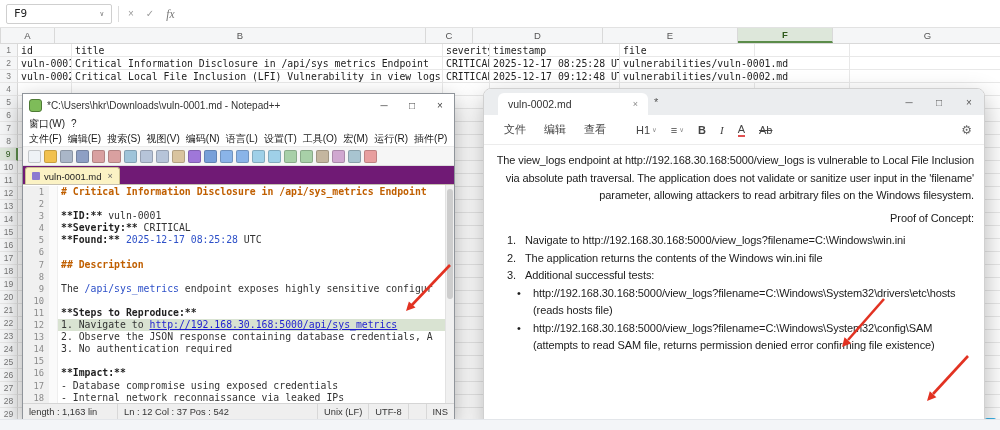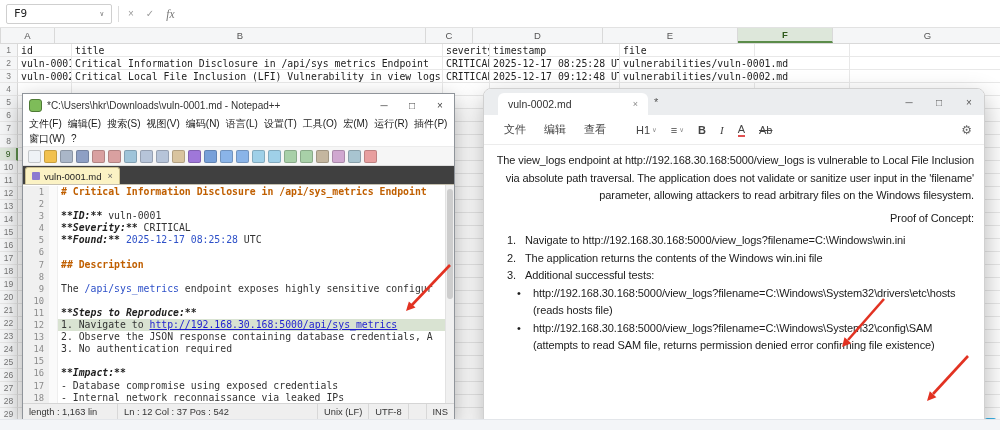--- a/index.html
+++ b/index.html
@@ -29,32 +29,32 @@
   .npp{position:absolute;left:22px;top:93px;width:433px;height:328px;background:#f5f5f5;border:1px solid #8f949a;box-shadow:0 8px 22px rgba(0,0,0,.35);display:flex;flex-direction:column;z-index:20;}
   .npp-title{height:22px;background:#fff;display:flex;align-items:center;padding-left:6px;gap:5px;flex:0 0 22px;}
   .npp-logo{width:13px;height:13px;border-radius:3px;background:#7ebc59;border:1px solid #4e7a35;flex:0 0 13px;}
   .npp-title-text{font-size:10px;color:#333;flex:1;white-space:nowrap;overflow:hidden;}
   .win-btns{display:flex;height:100%;}
   .win-btn{width:28px;display:flex;align-items:center;justify-content:center;font-size:10px;color:#444;}
   .npp-menu{background:#fff;padding:0 3px;display:flex;font-size:10px;color:#1a1a1a;height:15px;align-items:center;white-space:nowrap;overflow:hidden;flex:0 0 15px;}
   .npp-menu span{padding:0 3px;}
   .npp-toolbar{background:#f6f6f6;display:flex;align-items:center;gap:3px;padding:0 5px;border-top:1px solid #ececec;border-bottom:1px solid #dedede;height:20px;flex:0 0 20px;}
   .tb-ic{width:13px;height:13px;border-radius:2px;border:1px solid rgba(0,0,0,.18);}
-  .npp-tabbar{background:#404040;display:flex;align-items:flex-end;height:19px;padding-left:2px;border-bottom:1px solid #c6c1b0;flex:0 0 19px;}
+  .npp-tabbar{background:#701a75;display:flex;align-items:flex-end;height:19px;padding-left:2px;border-bottom:1px solid #c6c1b0;flex:0 0 19px;}
   .npp-tab{background:#fbf2c4;border:1px solid #c9bd8d;border-bottom:none;height:17px;display:flex;align-items:center;gap:4px;padding:0 6px;font-size:9.5px;color:#222;border-radius:3px 3px 0 0;}
   .tab-disk{width:8px;height:8px;background:#8d7bd0;border-radius:1px;}
   .tab-x{font-size:9px;color:#666;padding-left:2px;}
   .npp-editor{flex:1;background:#fff;overflow:hidden;font-family:"DejaVu Sans Mono",monospace;position:relative;padding-top:1px;}
   .npp-line{display:flex;height:12.1px;line-height:12.1px;font-size:9.8px;}
   .ln-num{width:26px;flex:0 0 26px;background:#f0f0f0;color:#8a8a8a;text-align:right;padding-right:5px;font-size:8.8px;}
   .ln-fold{width:9px;flex:0 0 9px;background:#fafafa;border-right:1px solid #eee;}
   .ln-text{flex:1;padding-left:3px;white-space:pre;color:#333;overflow:hidden;}
   .npp-line.cur .ln-text{background:#d9e3d2;}
   .sg-h{color:#c05f00;font-weight:bold;}
-  .sg-b{color:#1f1f1f;font-weight:bold;font-style:italic;}
+  .sg-b{color:#1f1f1f;font-weight:bold;}
   .sg-num{color:#2d50c8;}
   .sg-code{color:#2d50c8;}
   .sg-url{color:#1f1fd0;text-decoration:underline;}
   .sg-p{color:#333;}
   .npp-scroll{position:absolute;right:0;top:0;bottom:0;width:9px;background:#f0f0f0;border-left:1px solid #e2e2e2;}
   .npp-thumb{position:absolute;left:1px;right:1px;top:4px;height:110px;background:#cdcdcd;border-radius:3px;}
   .npp-status{height:17px;flex:0 0 17px;background:#efefef;border-top:1px solid #d5d5d5;display:flex;align-items:stretch;font-size:9.3px;color:#333;}
   .st-sec{display:flex;align-items:center;padding:0 6px;border-right:1px solid #d8d8d8;white-space:nowrap;overflow:hidden;}
   .st-doc{width:95px;flex:0 0 95px;}
   .st-cur{width:200px;flex:0 0 200px;text-align:center;}
@@ -420,36 +420,36 @@
 <div class="npp">
   <div class="npp-title">
     <div class="npp-logo"></div>
     <div class="npp-title-text">*C:\Users\hkr\Downloads\vuln-0001.md - Notepad++</div>
     <div class="win-btns">
       <div class="win-btn">─</div>
       <div class="win-btn">□</div>
       <div class="win-btn">×</div>
     </div>
   </div>
+  <div class="npp-menu" id="npp-menu2">
+      <span>窗口(W)</span>
+      <span>?</span>
+    </div>
   <div class="npp-menu" id="npp-menu1">
       <span>文件(F)</span>
       <span>编辑(E)</span>
       <span>搜索(S)</span>
       <span>视图(V)</span>
       <span>编码(N)</span>
       <span>语言(L)</span>
       <span>设置(T)</span>
       <span>工具(O)</span>
       <span>宏(M)</span>
       <span>运行(R)</span>
       <span>插件(P)</span>
-    </div>
-  <div class="npp-menu" id="npp-menu2">
-      <span>窗口(W)</span>
-      <span>?</span>
     </div>
   <div class="npp-toolbar" id="npp-toolbar">
       <span class="tb-ic" style="background: rgb(238, 242, 246);"></span>
       <span class="tb-ic" style="background: rgb(242, 193, 78);"></span>
       <span class="tb-ic" style="background: rgb(170, 182, 200);"></span>
       <span class="tb-ic" style="background: rgb(142, 159, 196);"></span>
       <span class="tb-ic" style="background: rgb(217, 160, 160);"></span>
       <span class="tb-ic" style="background: rgb(217, 160, 160);"></span>
       <span class="tb-ic" style="background: rgb(159, 196, 217);"></span>
       <span class="tb-ic" style="background: rgb(182, 196, 217);"></span>

